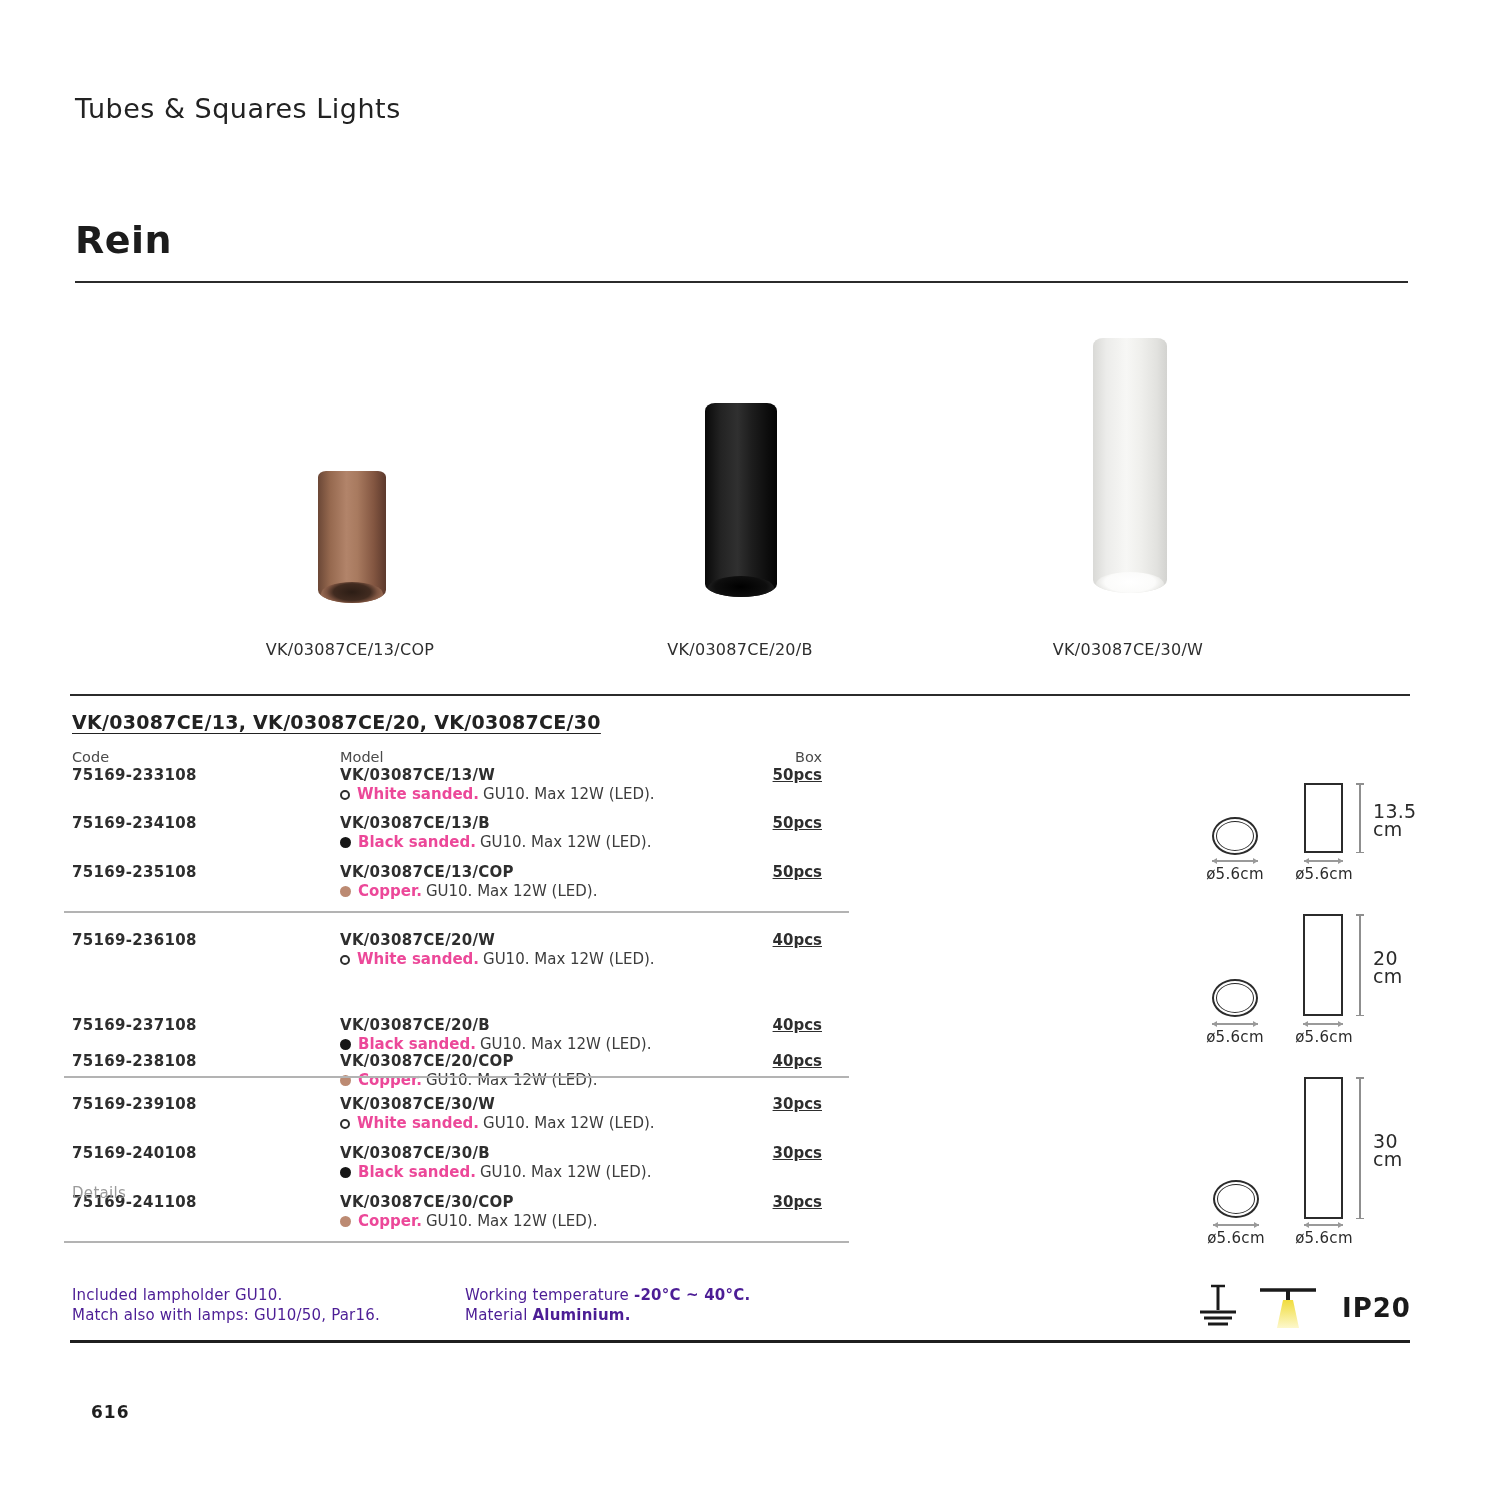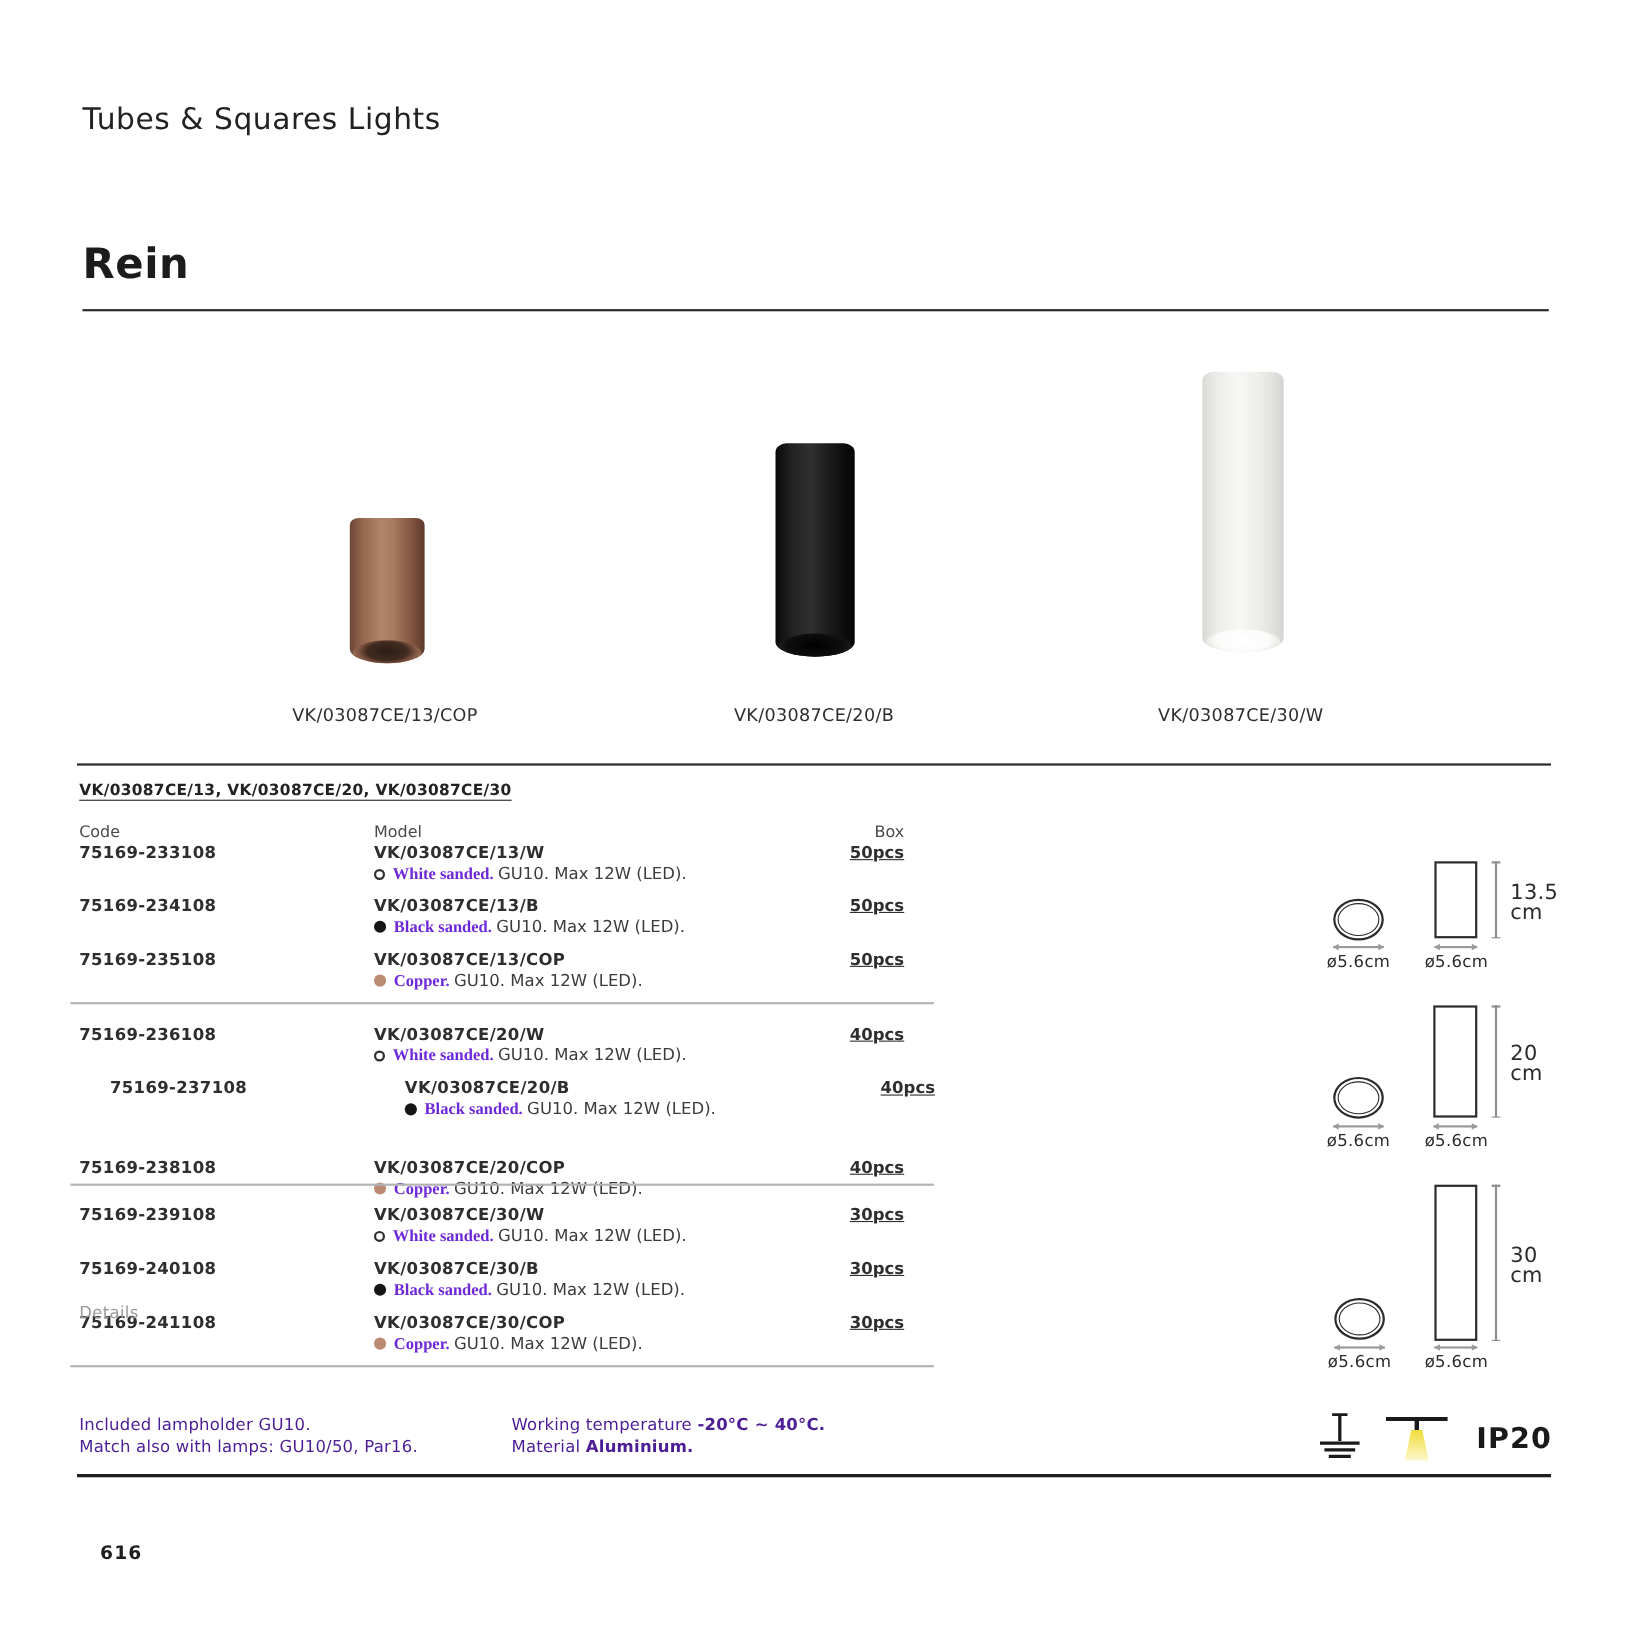--- a/index.html
+++ b/index.html
@@ -37,37 +37,37 @@
     background:linear-gradient(to right,#d9d9d6 0%,#ececea 18%,#f7f7f5 45%,#efefec 65%,#e2e2df 86%,#d3d3d0 100%);
   }
   .rim { position:absolute; left:4%; right:4%; bottom:-3px; height:24px; border-radius:50%; }
   .rim-copper { background:radial-gradient(ellipse at 50% 42%, #2c1d15 0%, #412b20 42%, #7c5340 58%, #9d6f56 74%, #6b4736 100%); }
   .rim-black  { background:radial-gradient(ellipse at 50% 45%, #000000 0%, #0e0e0e 55%, #262626 80%, #0a0a0a 100%); }
   .rim-white  { background:radial-gradient(ellipse at 50% 42%, #ffffff 0%, #fbfbfa 52%, #e4e4e1 72%, #cfcfcc 88%, #dededb 100%); }
   .product-label { position:absolute; width:240px; top:640px; text-align:center; font-size:16px; color:#2e2e2e; letter-spacing:0.3px; }
 
   
   .tbl-heading {
-    left:72px; top:711px; font-size:14px; font-weight:600; color:#222;
+    left:72px; top:711px; font-size:19px; font-weight:600; color:#222;
     text-decoration:underline; text-underline-offset:4px; letter-spacing:0.3px;
   }
   .col-label { top:749px; font-size:14.5px; color:#4a4a4a; }
   .col-code  { left:72px; }
   .col-model { left:340px; }
   .col-box   { left:762px; width:60px; text-align:right; }
   .trow { position:absolute; left:72px; width:750px; height:40px; font-size:15px; }
   .c-code  { position:absolute; left:0; top:0; font-weight:700; color:#2e2e2e; letter-spacing:0.3px; }
   .c-model { position:absolute; left:268px; top:0; font-weight:700; color:#2e2e2e; letter-spacing:0.3px; }
   .c-box   { position:absolute; right:0; top:0; font-weight:700; color:#2e2e2e;text-decoration:underline; }
   .c-desc  { position:absolute; left:268px; top:19px; color:#3c3c3c; white-space:nowrap; }
   .dot { display:inline-block; width:11px; height:11px; border-radius:50%; margin-right:7px; vertical-align:-1px; }
   .dot-white  { border:2px solid #2e2e2e; background:#fff; width:10px; height:10px; }
   .dot-black  { background:#161616; }
   .dot-copper { background:#bc8a72; }
-  .finish { font-weight:700; color:#6d28d9;font-family:Liberation Serif, serif; }
+  .finish { font-weight:700; color:#ec4899; }
   .spec { margin-left:4px; }
   .tsep { position:absolute; left:64px; width:785px; height:1.5px; background:#b3b3b3; }
 
   
   .dia { position:absolute; width:250px; }
   .dia-circle { position:absolute; width:46px; height:38px; border:2.5px solid #2b2b2b; border-radius:50%; }
   .dia-circle::after { content:""; position:absolute; inset:2px; border:1.5px solid #2b2b2b; border-radius:50%; }
   .dia-rect { position:absolute; border:2px solid #2b2b2b; background:#fff; }
   .vdim { position:absolute; width:1.5px; background:#8f8f8f; }
   .vdim::before, .vdim::after { content:""; position:absolute; left:-3px; width:8px; height:1.5px; background:#8f8f8f; }
@@ -132,21 +132,21 @@
   <span class="c-desc"><span class="dot dot-copper"></span><span class="finish">Copper.</span><span class="spec">GU10. Max 12W (LED).</span></span>
 </div>
 <div class="tsep" style="top:911px;"></div>
 
 <div class="trow" style="top:931px;">
   <span class="c-code">75169-236108</span>
   <span class="c-model">VK/03087CE/20/W</span>
   <span class="c-box">40pcs</span>
   <span class="c-desc"><span class="dot dot-white"></span><span class="finish">White sanded.</span><span class="spec">GU10. Max 12W (LED).</span></span>
 </div>
-<div class="trow" style="top:980px;margin-left:28px;">
+<div class="trow" style="top:1016px;">
   <span class="c-code">75169-237108</span>
   <span class="c-model">VK/03087CE/20/B</span>
   <span class="c-box">40pcs</span>
   <span class="c-desc"><span class="dot dot-black"></span><span class="finish">Black sanded.</span><span class="spec">GU10. Max 12W (LED).</span></span>
 </div>
 <div class="trow" style="top:1052px;">
   <span class="c-code">75169-238108</span>
   <span class="c-model">VK/03087CE/20/COP</span>
   <span class="c-box">40pcs</span>
   <span class="c-desc"><span class="dot dot-copper"></span><span class="finish">Copper.</span><span class="spec">GU10. Max 12W (LED).</span></span>

